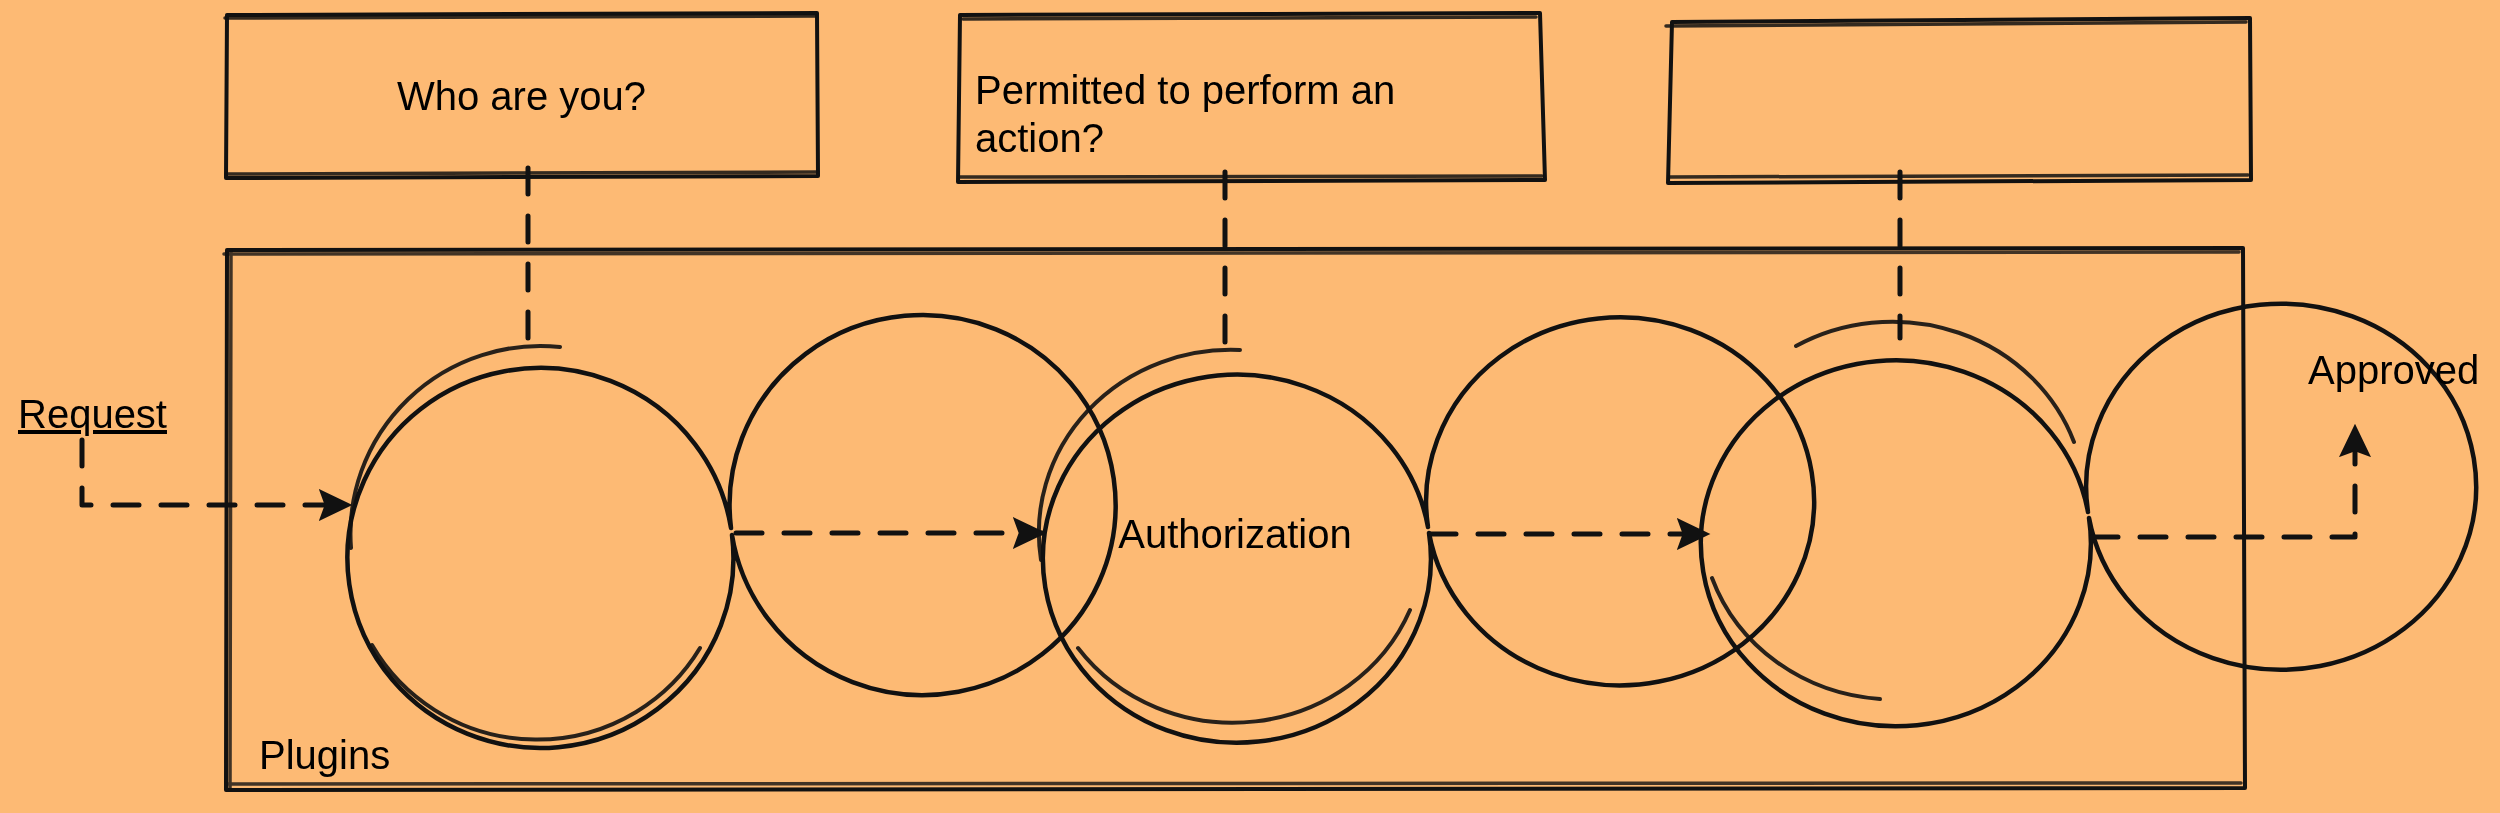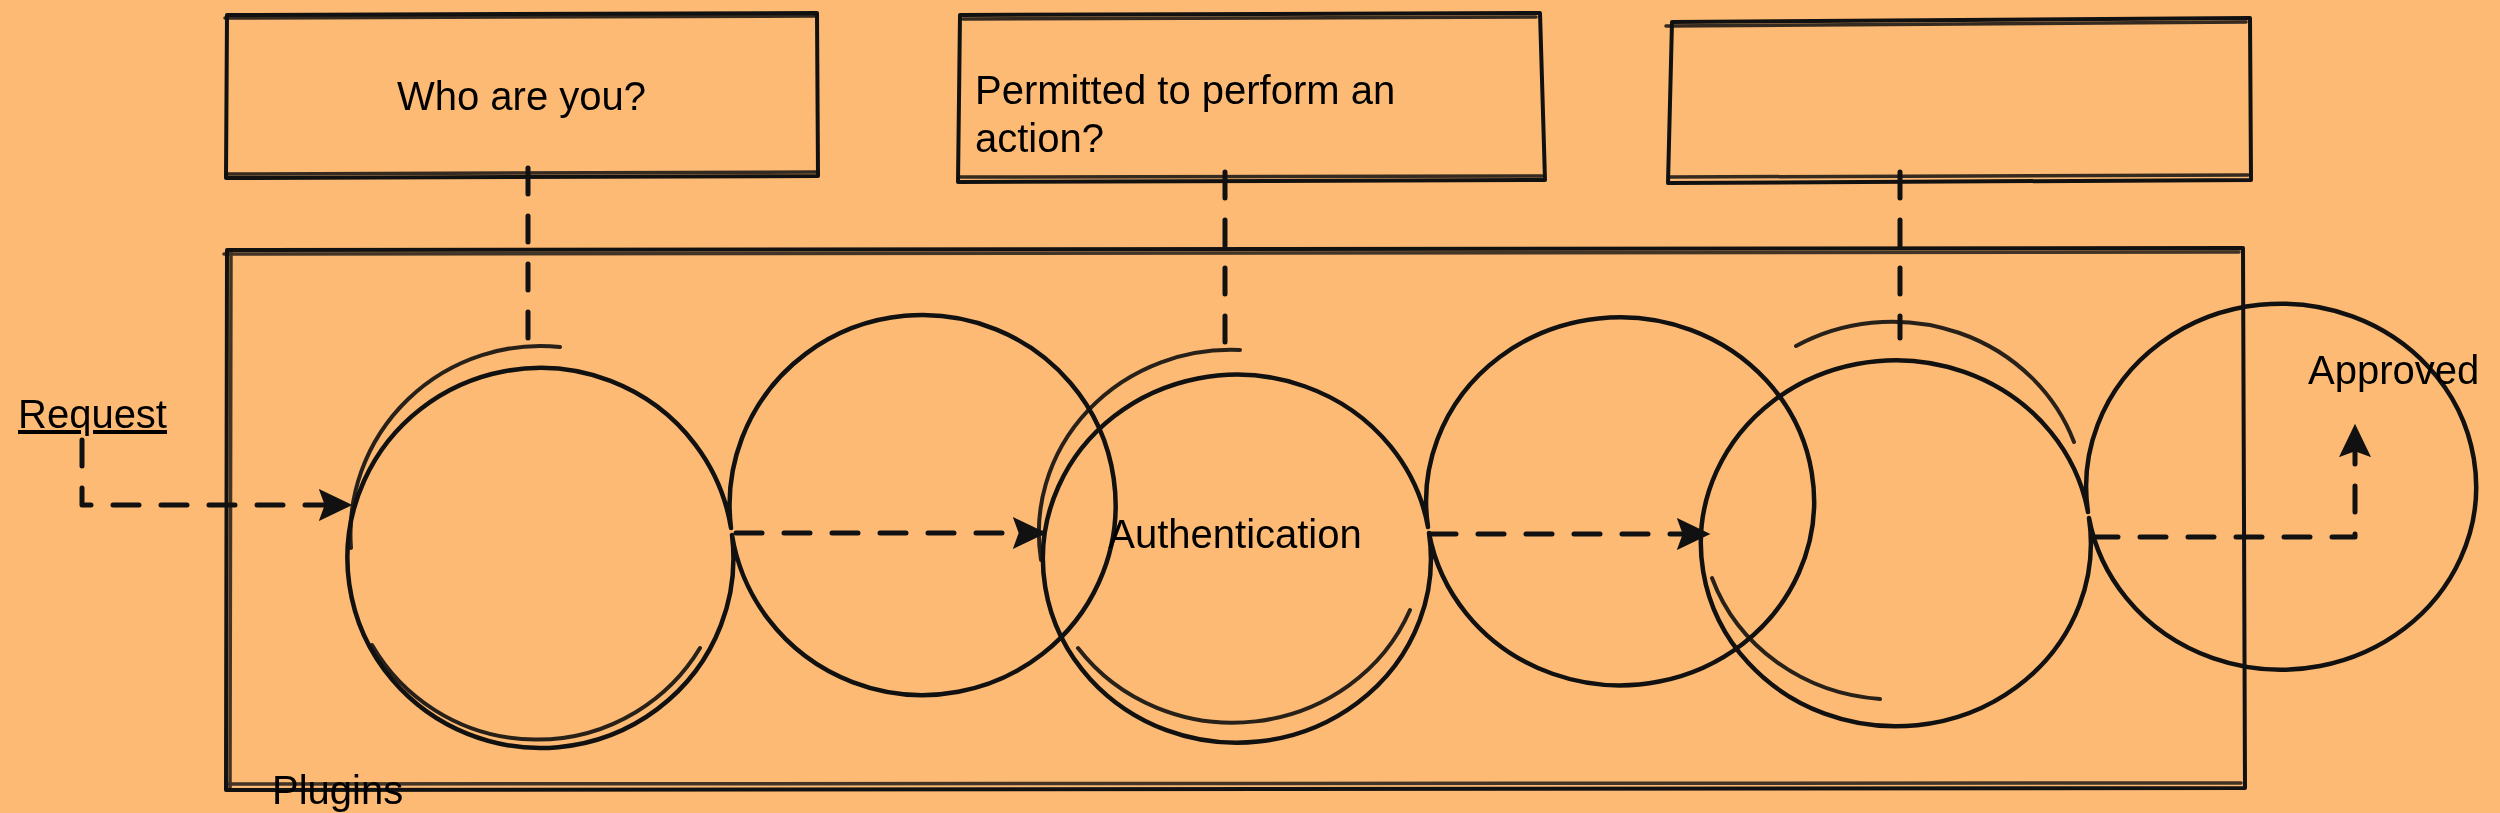--- a/index.html
+++ b/index.html
@@ -42,21 +42,21 @@
   #q1-text { left: 225px; top: 72px; width: 593px; }
   #q2-text { left: 975px; top: 66px; width: 560px; }
   #q3-text { left: 1690px; top: 55px; width: 560px; }
   
   #n1-text { left: 345px; top: 512px; width: 390px; }
   #n2-text { left: 1040px; top: 510px; width: 390px; }
   #n3-text { left: 1785px; top: 486px; width: 340px; }
   
   #request-text  { left: 18px;   top: 390px; width: 230px; text-decoration: underline; }
   #approved-text { left: 2308px; top: 346px; width: 250px; }
-  #plugins-text  { left: 272px;  top: 731px; width: 300px; margin-top: 35px; }
+  #plugins-text  { left: 259px;  top: 731px; width: 300px; }
 </style>
 </head>
 <body>
 
 <div id="canvas">
 
   <svg id="sketch" viewBox="0 0 2500 813" xmlns="http://www.w3.org/2000/svg">
     <defs>
       <marker id="arrowhead" viewBox="0 0 12 12" refX="10" refY="6" markerWidth="7" markerHeight="7" orient="auto-start-reverse">
         <path d="M 0 0.5 L 11.5 6 L 0 11.5 L 2 6 Z" fill="#111111"></path>
@@ -134,21 +134,21 @@
 
     </g>
   </svg>
 
   <div class="lbl center" id="q1-text">Who are you?</div>
 
   <div class="lbl left" id="q2-text">Permitted to perform an action?</div>
 
 
 
-  <div class="lbl center" id="n2-text">Authentication</div>
+  <div class="lbl center" id="n2-text">Authorization</div>
 
 
   <div class="lbl left" id="request-text">Request</div>
 
   <div class="lbl left" id="approved-text">Approved</div>
 
   <div class="lbl left" id="plugins-text">Plugins</div>
 
 </div>
 

